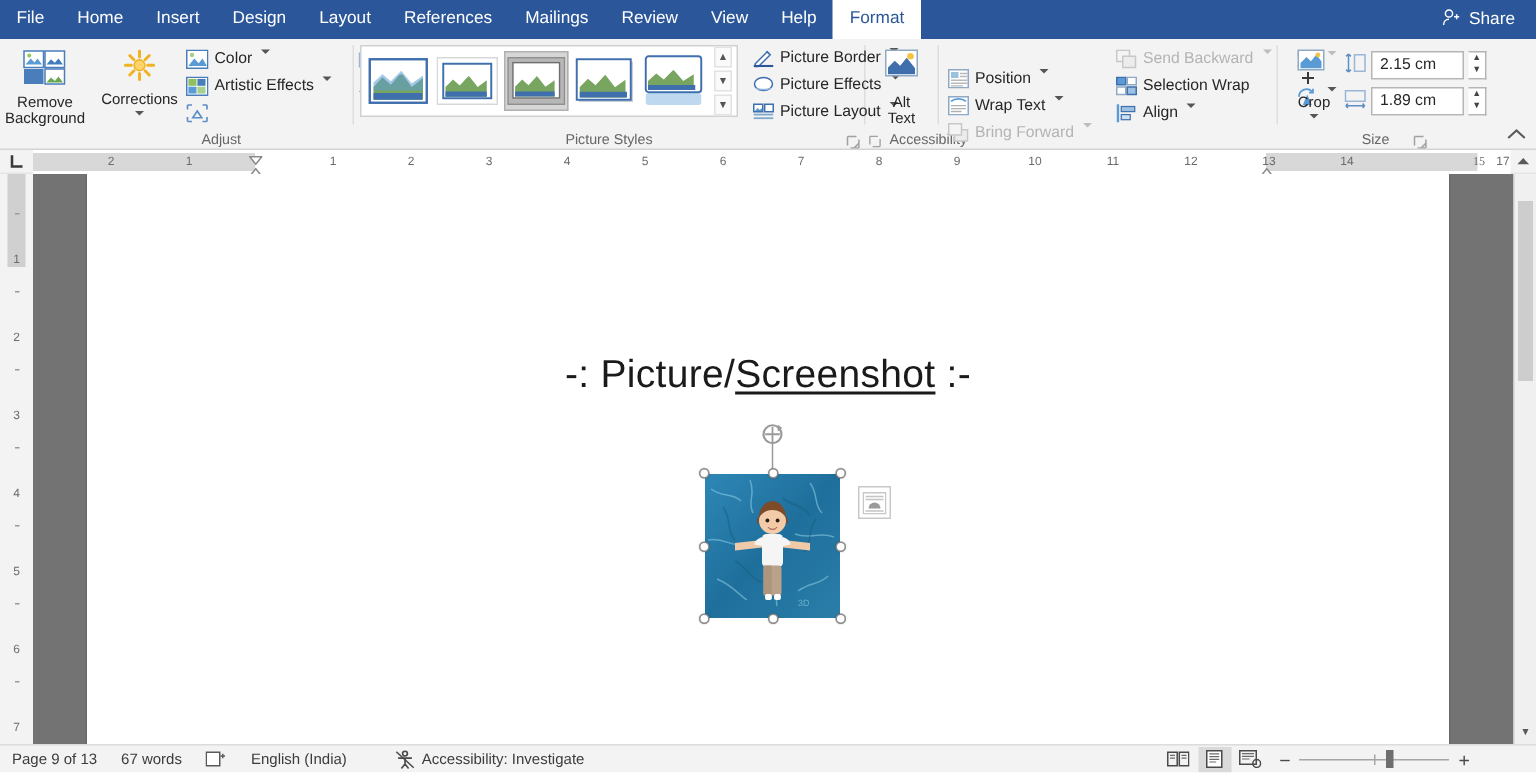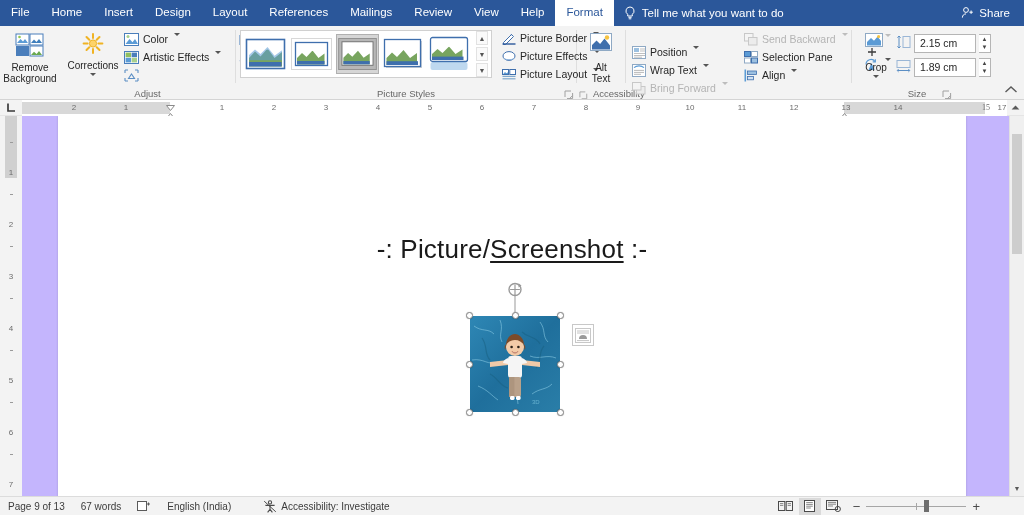--- a/index.html
+++ b/index.html
@@ -94,21 +94,21 @@
   .indent-top { position:absolute; left:0; top:1px; width:9px; height:6px; }
   .indent-bot { position:absolute; top:9px; width:9px; height:6px; }
 
   
   .workspace { flex:1; display:flex; position:relative; background:#e6e6e6; overflow:hidden; }
   .vruler { width:22px; background:#f3f3f3; position:relative; }
   .vruler .vshade { position:absolute; left:5px; width:12px; background:#d0d0d0; }
   .vruler .vnum { position:absolute; left:50%; transform:translateX(-50%); font-size:8px; color:#6b6b6b; }
   .vruler .vtk { position:absolute; left:10px; width:3px; height:1px; background:#9a9a9a; }
 
-  .canvas { flex:1; position:relative; overflow:hidden; background:#c4b5fd; }
+  .canvas { flex:1; position:relative; overflow:hidden; background:#737373; }
   .page {
     position:absolute; left:36px; top:0; width:908px; height:395px;
     background:#ffffff; box-shadow:0 0 2px rgba(0,0,0,.18);
   }
   .doc-heading {
     position:absolute; left:0; right:0; top:118px; text-align:center;
     font-family:"Liberation Sans", sans-serif; font-size:26px; color:#1a1a1a; letter-spacing:.2px;
   }
   .doc-heading u { text-decoration:underline; text-underline-offset:3px; }
 
@@ -160,30 +160,20 @@
     <div class="tab">Insert</div>
     <div class="tab">Design</div>
     <div class="tab">Layout</div>
     <div class="tab">References</div>
     <div class="tab">Mailings</div>
     <div class="tab">Review</div>
     <div class="tab">View</div>
     <div class="tab">Help</div>
     <div class="tab active">Format</div>
 
-    <div class="tellme">
-      <span class="bulb">
-        <svg width="12" height="14" viewBox="0 0 12 14">
-            <path d="M6 1a4 4 0 0 0-2.3 7.3V10h4.6V8.3A4 4 0 0 0 6 1z" fill="none" stroke="#ffffff" stroke-width="1"></path>
-            <rect x="4.4" y="10.8" width="3.2" height="1" fill="#ffffff"></rect>
-            <rect x="4.7" y="12.3" width="2.6" height="1" fill="#ffffff"></rect>
-          </svg>
-      </span>
-      <span>Tell me what you want to do</span>
-    </div>
 
     <div class="share">
       <span>
         <svg width="13" height="13" viewBox="0 0 13 13">
             <circle cx="5" cy="4" r="2.4" fill="none" stroke="#fff" stroke-width="1"></circle>
             <path d="M1.4 11.6c0-2.3 1.6-3.7 3.6-3.7" fill="none" stroke="#fff" stroke-width="1"></path>
             <path d="M8.4 6.2h3.4M10.1 4.5v3.4" stroke="#fff" stroke-width="1"></path>
           </svg>
       </span>
       <span>Share</span>
@@ -485,21 +475,21 @@
           </div>
           <div class="smallbtn">
             <span>
               <svg width="14" height="13" viewBox="0 0 14 13">
                   <rect x="0.5" y="0.5" width="6" height="5" fill="#5b9bd5" stroke="#3f6fad"></rect>
                   <rect x="7.5" y="0.5" width="6" height="5" fill="#ffffff" stroke="#8fa9c4"></rect>
                   <rect x="0.5" y="7" width="6" height="5" fill="#ffffff" stroke="#8fa9c4"></rect>
                   <rect x="7.5" y="7" width="6" height="5" fill="#9cc0e0" stroke="#3f6fad"></rect>
                 </svg>
             </span>
-            <span>Selection Pane</span>
+            <span>Selection Wrap</span>
           </div>
           <div class="smallbtn">
             <span>
               <svg width="14" height="13" viewBox="0 0 14 13">
                   <rect x="0.5" y="0.5" width="1.6" height="12" fill="#5b9bd5"></rect>
                   <rect x="3.5" y="2" width="9" height="3.4" fill="#9cc0e0" stroke="#3f6fad" stroke-width=".8"></rect>
                   <rect x="3.5" y="7.4" width="6" height="3.4" fill="#cfe0f1" stroke="#3f6fad" stroke-width=".8"></rect>
                 </svg>
             </span>
             <span>Align</span>

